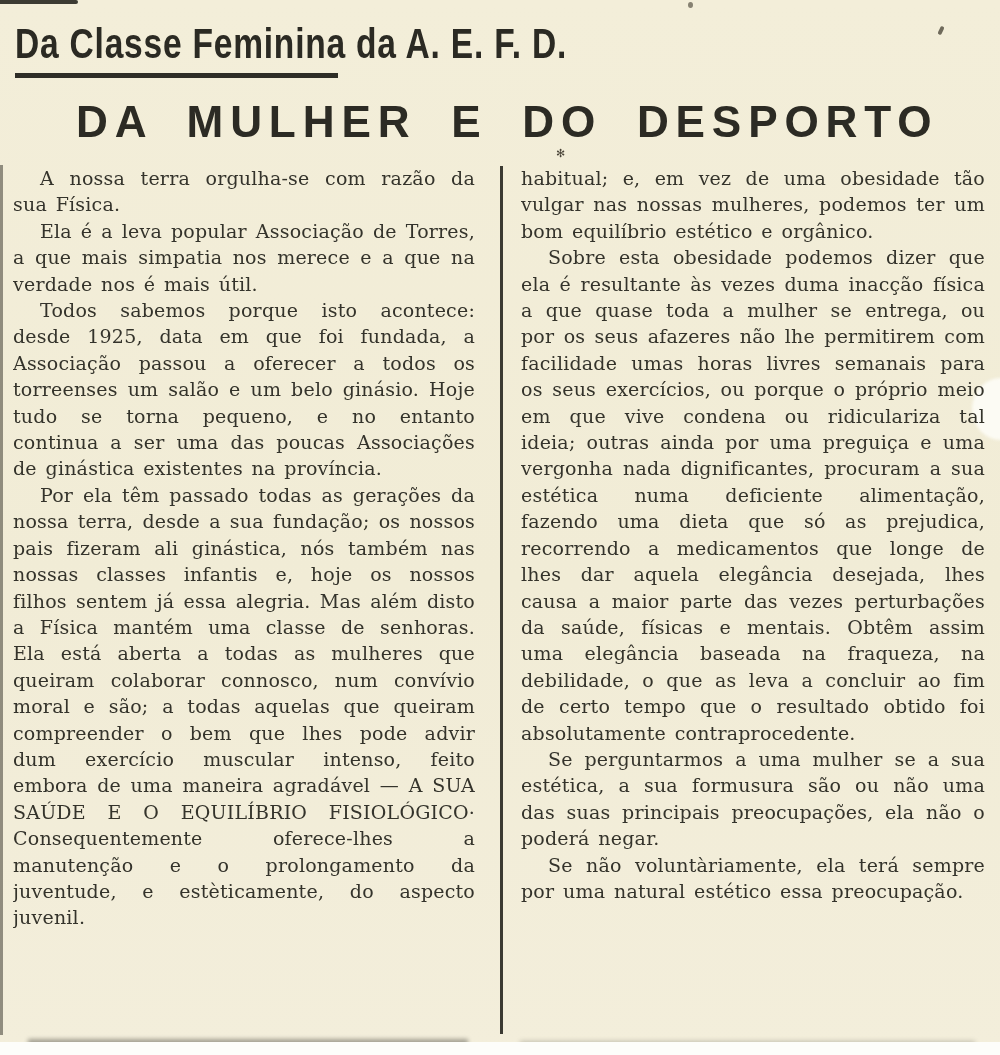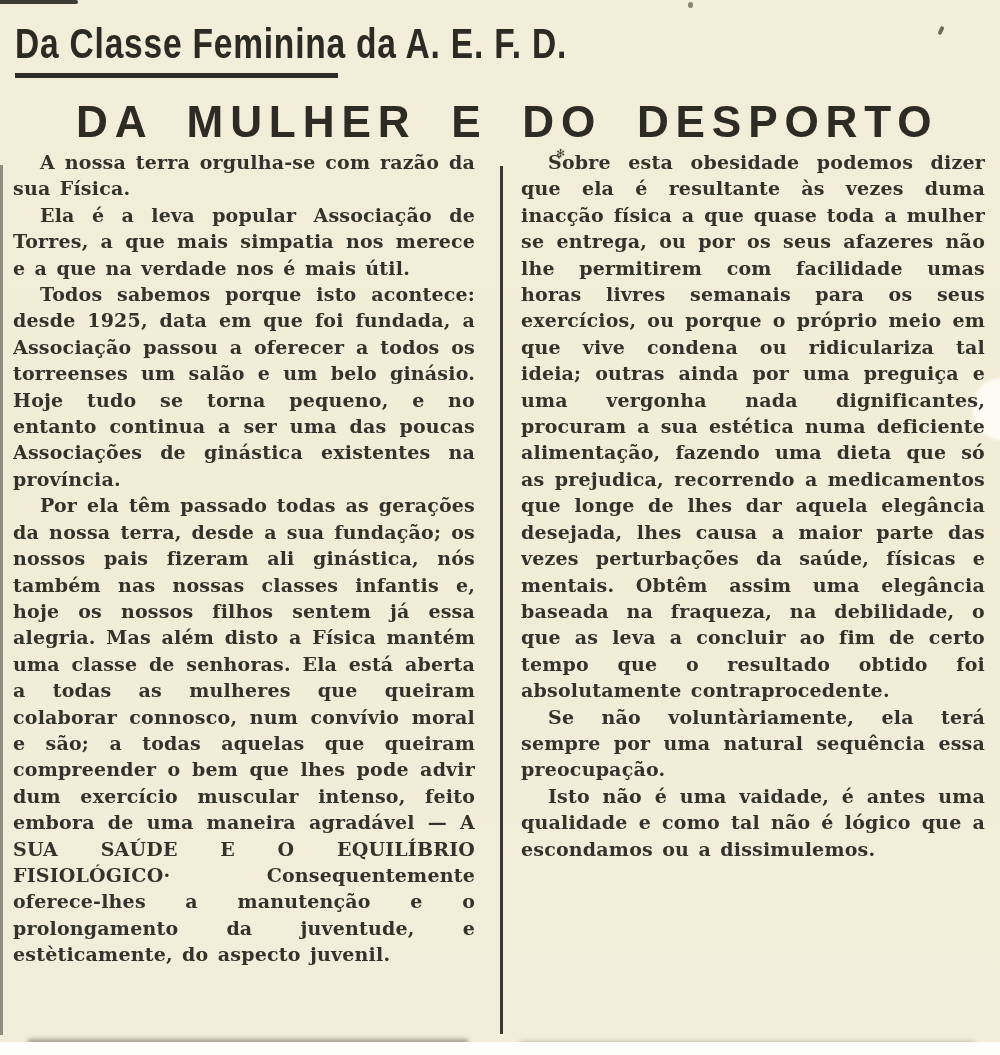--- a/index.html
+++ b/index.html
@@ -121,30 +121,29 @@
 
   
   .column-divider {
     position: absolute;
     left: 500px; top: 166px;
     width: 3px; height: 868px;
     background: #3b3a32;
   }
   .col {
     position: absolute;
-    top: 149px;
+    top: 165px;
     height: 876px;
     overflow: hidden;
     font-size: 19px;
     line-height: 26.4px;
     text-align: justify;
     letter-spacing: 0.2px;
     word-spacing: 2.5px;
     color: #34332b;
-    font-weight: bold;
   }
   .col-left  { left: 13px;  width: 462px; }
   .col-right { left: 521px; width: 464px; }
   .col p { margin: 0; }
   .col p.indent { text-indent: 27px; }
 </style>
 </head>
 <body>
 
 <div class="page">
@@ -167,22 +166,23 @@
   <div class="column-divider"></div>
 
   <div class="col col-left">
     <p class="indent">A nossa terra orgulha-se com razão da sua Física.</p>
     <p class="indent">Ela é a leva popular Associação de Torres, a que mais simpatia nos merece e a que na verdade nos é mais útil.</p>
     <p class="indent">Todos sabemos porque isto acontece: desde 1925, data em que foi fundada, a Associação passou a oferecer a todos os torreenses um salão e um belo ginásio. Hoje tudo se torna pequeno, e no entanto continua a ser uma das poucas Associações de ginástica existentes na província.</p>
     <p class="indent">Por ela têm passado todas as gerações da nossa terra, desde a sua fundação; os nossos pais fizeram ali ginástica, nós também nas nossas classes infantis e, hoje os nossos filhos sentem já essa alegria. Mas além disto a Física mantém uma classe de senhoras. Ela está aberta a todas as mulheres que queiram colaborar connosco, num convívio moral e são; a todas aquelas que queiram compreender o bem que lhes pode advir dum exercício muscular intenso, feito embora de uma maneira agradável — A SUA SAÚDE E O EQUILÍBRIO FISIOLÓGICO· Consequentemente oferece-lhes a manutenção e o prolongamento da juventude, e estèticamente, do aspecto juvenil.</p>
   </div>
 
   <div class="col col-right">
+    <p>habitual; e, em vez de uma obesidade tão vulgar nas nossas mulheres, podemos ter um bom equilíbrio estético e orgânico.</p>
     <p class="indent">Sobre esta obesidade podemos dizer que ela é resultante às vezes duma inacção física a que quase toda a mulher se entrega, ou por os seus afazeres não lhe permitirem com facilidade umas horas livres semanais para os seus exercícios, ou porque o próprio meio em que vive condena ou ridiculariza tal ideia; outras ainda por uma preguiça e uma vergonha nada dignificantes, procuram a sua estética numa deficiente alimentação, fazendo uma dieta que só as prejudica, recorrendo a medicamentos que longe de lhes dar aquela elegância desejada, lhes causa a maior parte das vezes perturbações da saúde, físicas e mentais. Obtêm assim uma elegância baseada na fraqueza, na debilidade, o que as leva a concluir ao fim de certo tempo que o resultado obtido foi absolutamente contraprocedente.</p>
-    <p class="indent">Se não voluntàriamente, ela terá sempre por uma natural sequência essa preocupação.</p>
-    <p class="indent">Isto não é uma vaidade, é antes uma qualidade e como tal não é lógico que a escondamos ou a dissimulemos.</p>
+    <p class="indent">Se perguntarmos a uma mulher se a sua estética, a sua formusura são ou não uma das suas principais preocupações, ela não o poderá negar.</p>
+    <p class="indent">Se não voluntàriamente, ela terá sempre por uma natural estético essa preocupação.</p>
   </div>
 
   <div class="cutoff-smudge-left"></div>
   <div class="cutoff-smudge-right"></div>
   <div class="scan-strip-bottom"></div>
 
 </div>
 
 </body></html>

